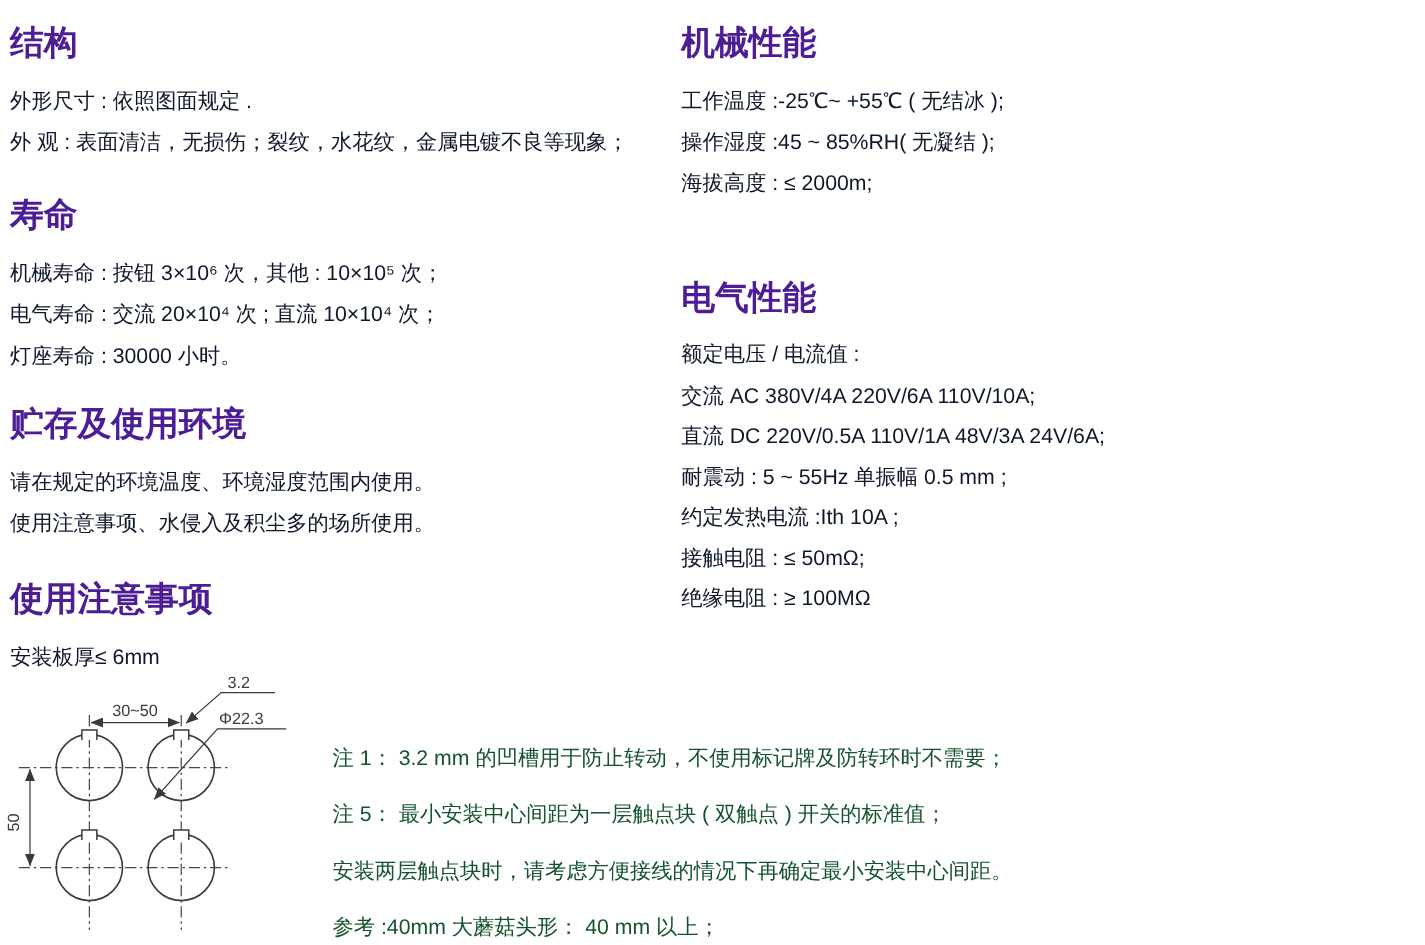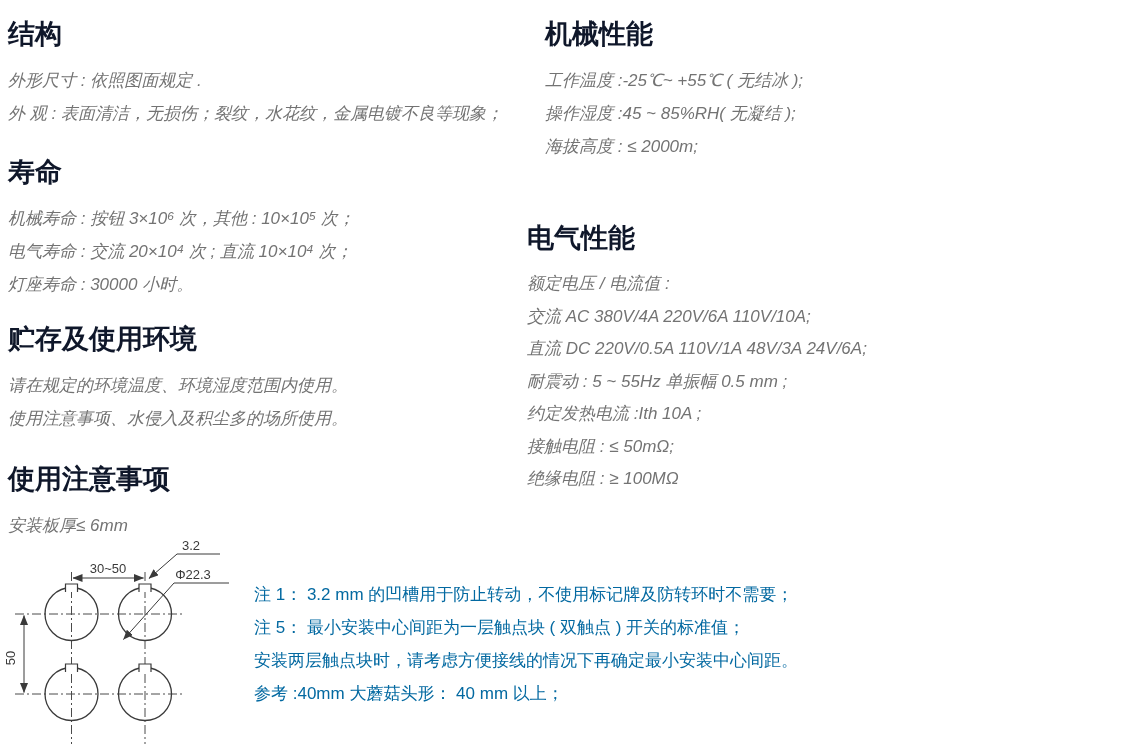--- a/index.html
+++ b/index.html
@@ -13,38 +13,37 @@
     position: relative;
     overflow: hidden;
     font-family: "Liberation Sans", sans-serif;
   }
   .sec { position: absolute; }
   .sec h2 {
     margin: 0 0 12px 0;
     font-size: 27px;
     line-height: 36px;
     font-weight: 700;
-    color: #0f172a;
+    color: #4c1d95;
     white-space: nowrap;
   }
   .sec p {
     margin: 0;
     font-size: 17px;
     line-height: 33px;
-    color: #737373;
+    color: #0f172a;
     white-space: nowrap;
-    font-style: italic;
   }
   .sec.elec p { line-height: 32.5px; }
   .notes { position: absolute; left: 254px; top: 578px; }
   .notes p {
-    margin: 0;
+    margin: 12px;
     font-size: 17px;
     line-height: 33px;
-    color: #0369a1;
+    color: #14532d;
     white-space: nowrap;
   }
   .drawing {
     position: absolute;
     left: 5px;
     top: 538px;
     width: 245px;
     height: 218px;
   }
   .drawing text {
@@ -80,21 +79,21 @@
   <p>安装板厚≤ 6mm</p>
 </div>
 
 <div class="sec" style="left:545px; top:16px">
   <h2>机械性能</h2>
   <p>工作温度 :-25℃~ +55℃ ( 无结冰 );</p>
   <p>操作湿度 :45 ~ 85%RH( 无凝结 );</p>
   <p>海拔高度 : ≤ 2000m;</p>
 </div>
 
-<div class="sec elec" style="left:527px; top:220px">
+<div class="sec elec" style="left:545px; top:220px">
   <h2>电气性能</h2>
   <p>额定电压 / 电流值 :</p>
   <p>交流 AC 380V/4A 220V/6A 110V/10A;</p>
   <p>直流 DC 220V/0.5A 110V/1A 48V/3A 24V/6A;</p>
   <p>耐震动 : 5 ~ 55Hz 单振幅 0.5 mm ;</p>
   <p>约定发热电流 :Ith 10A ;</p>
   <p>接触电阻 : ≤ 50mΩ;</p>
   <p>绝缘电阻 : ≥ 100MΩ</p>
 </div>
 

